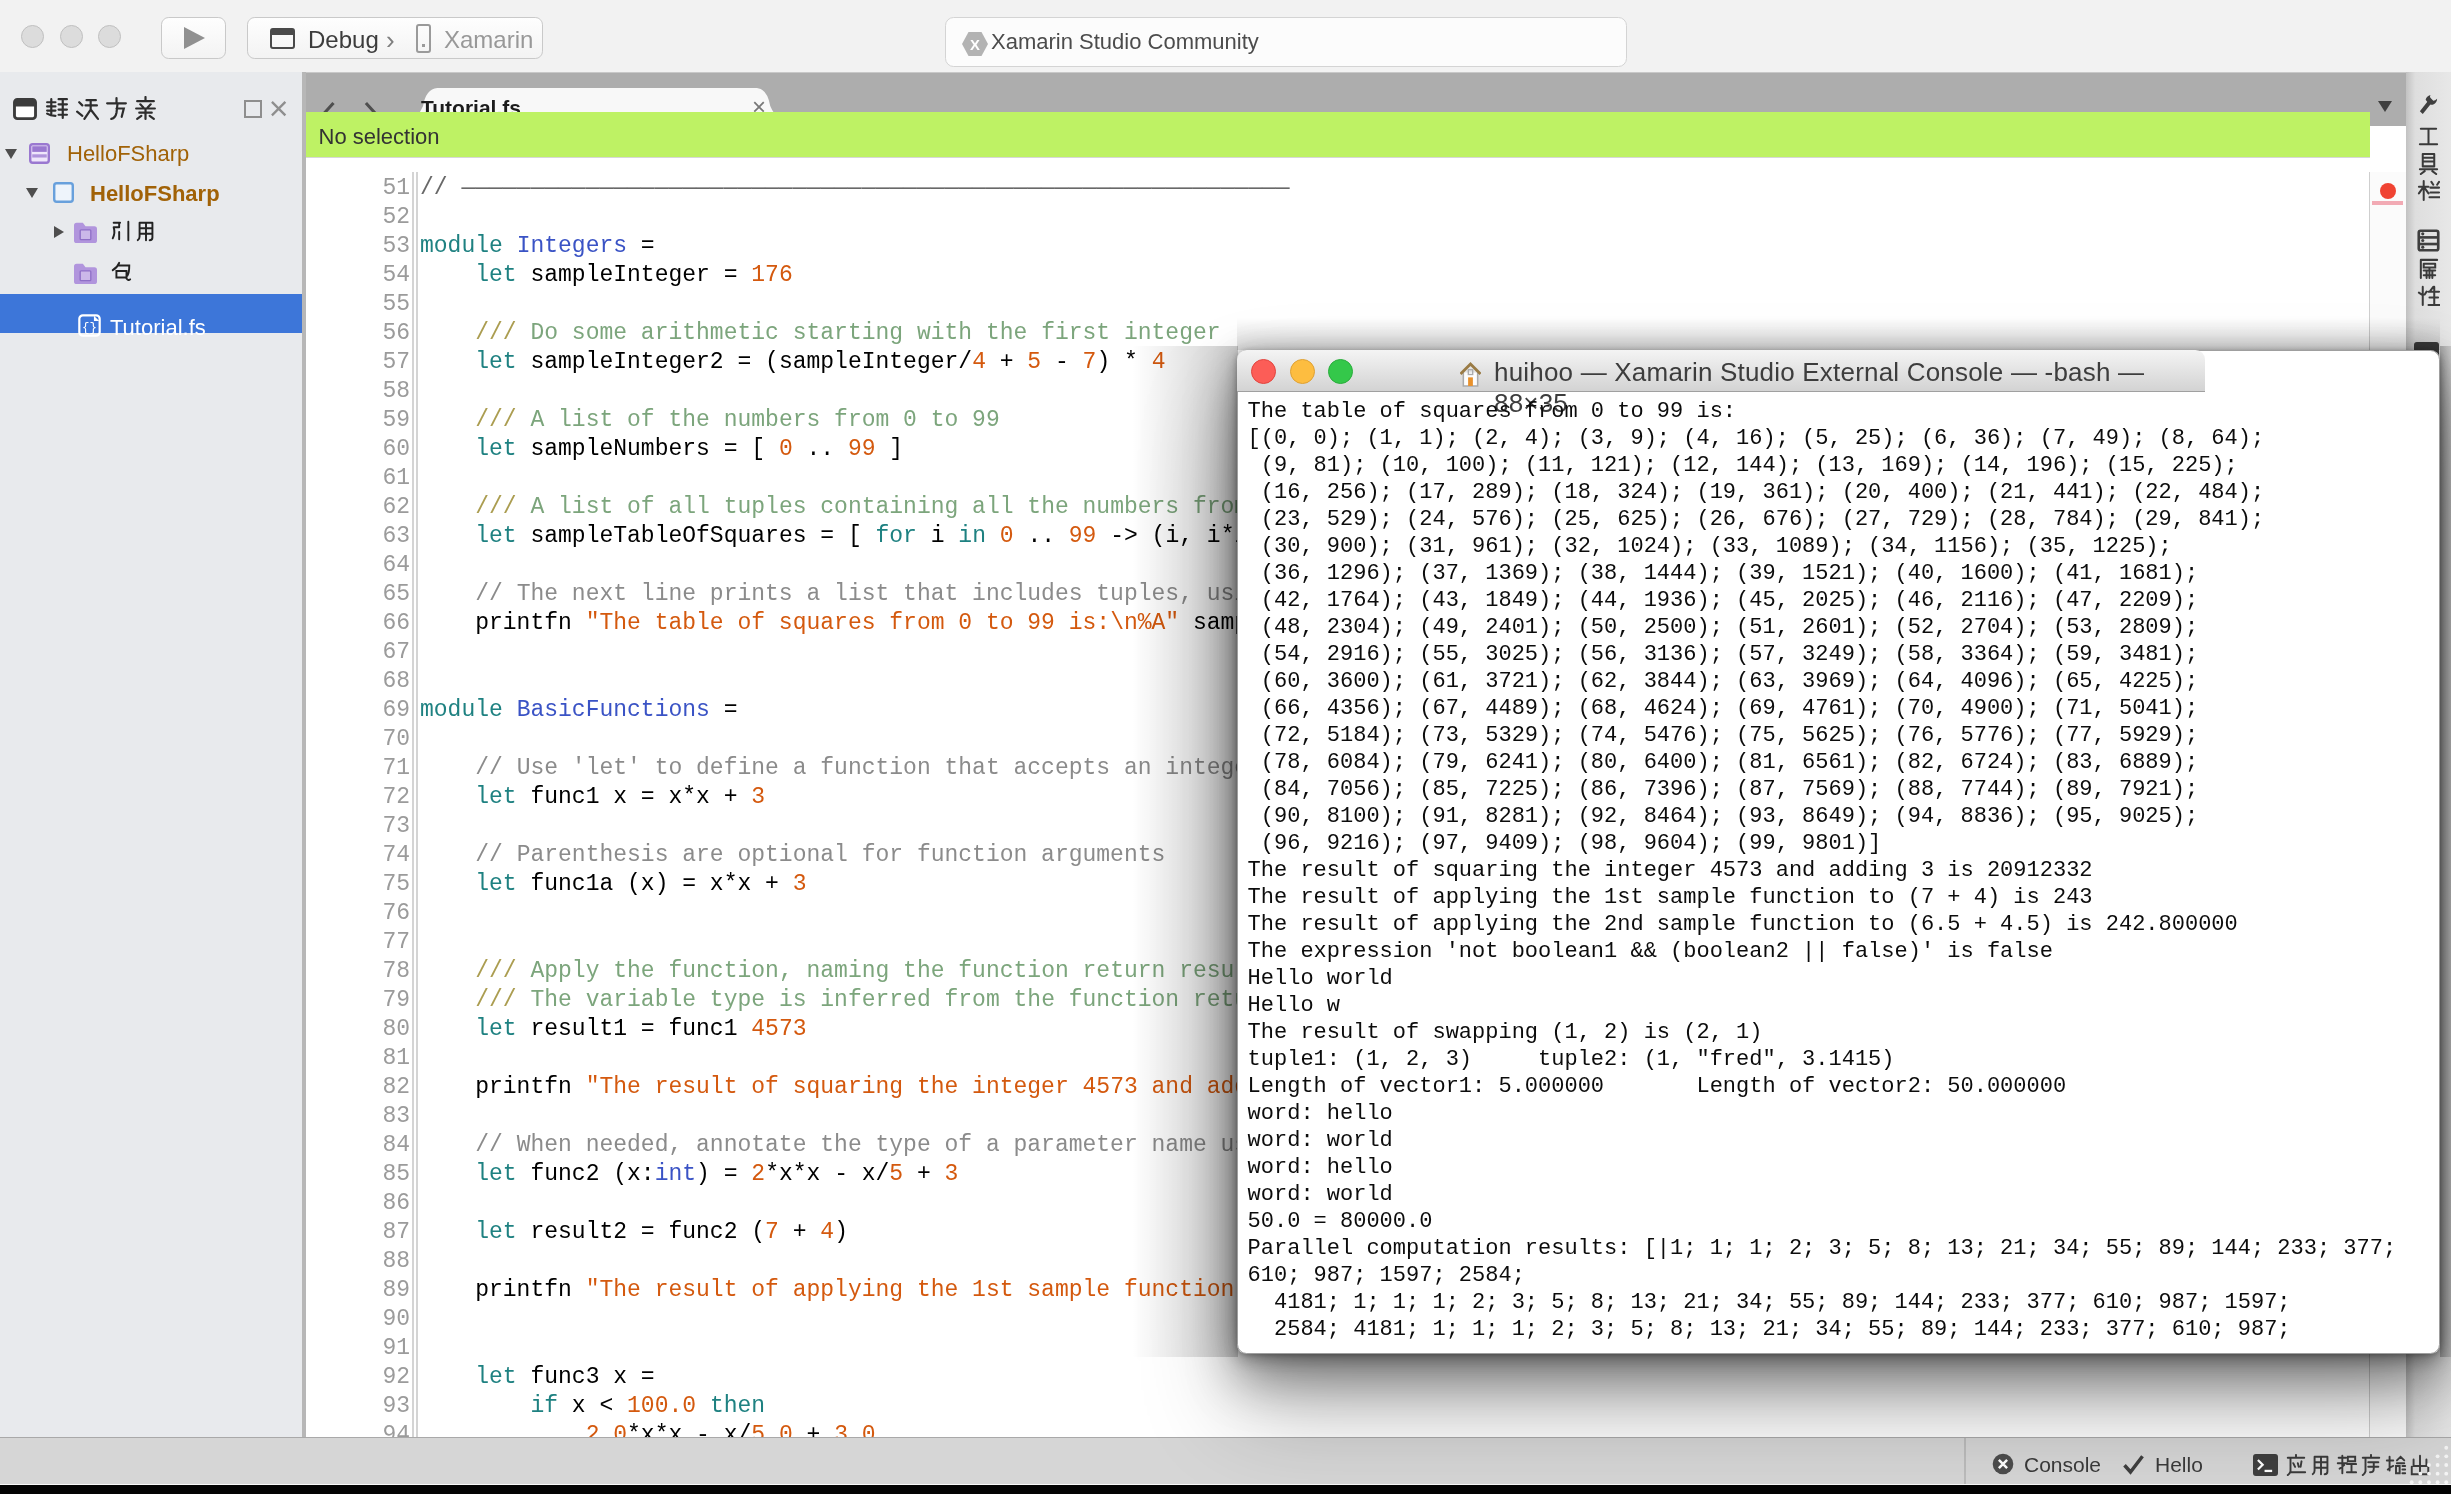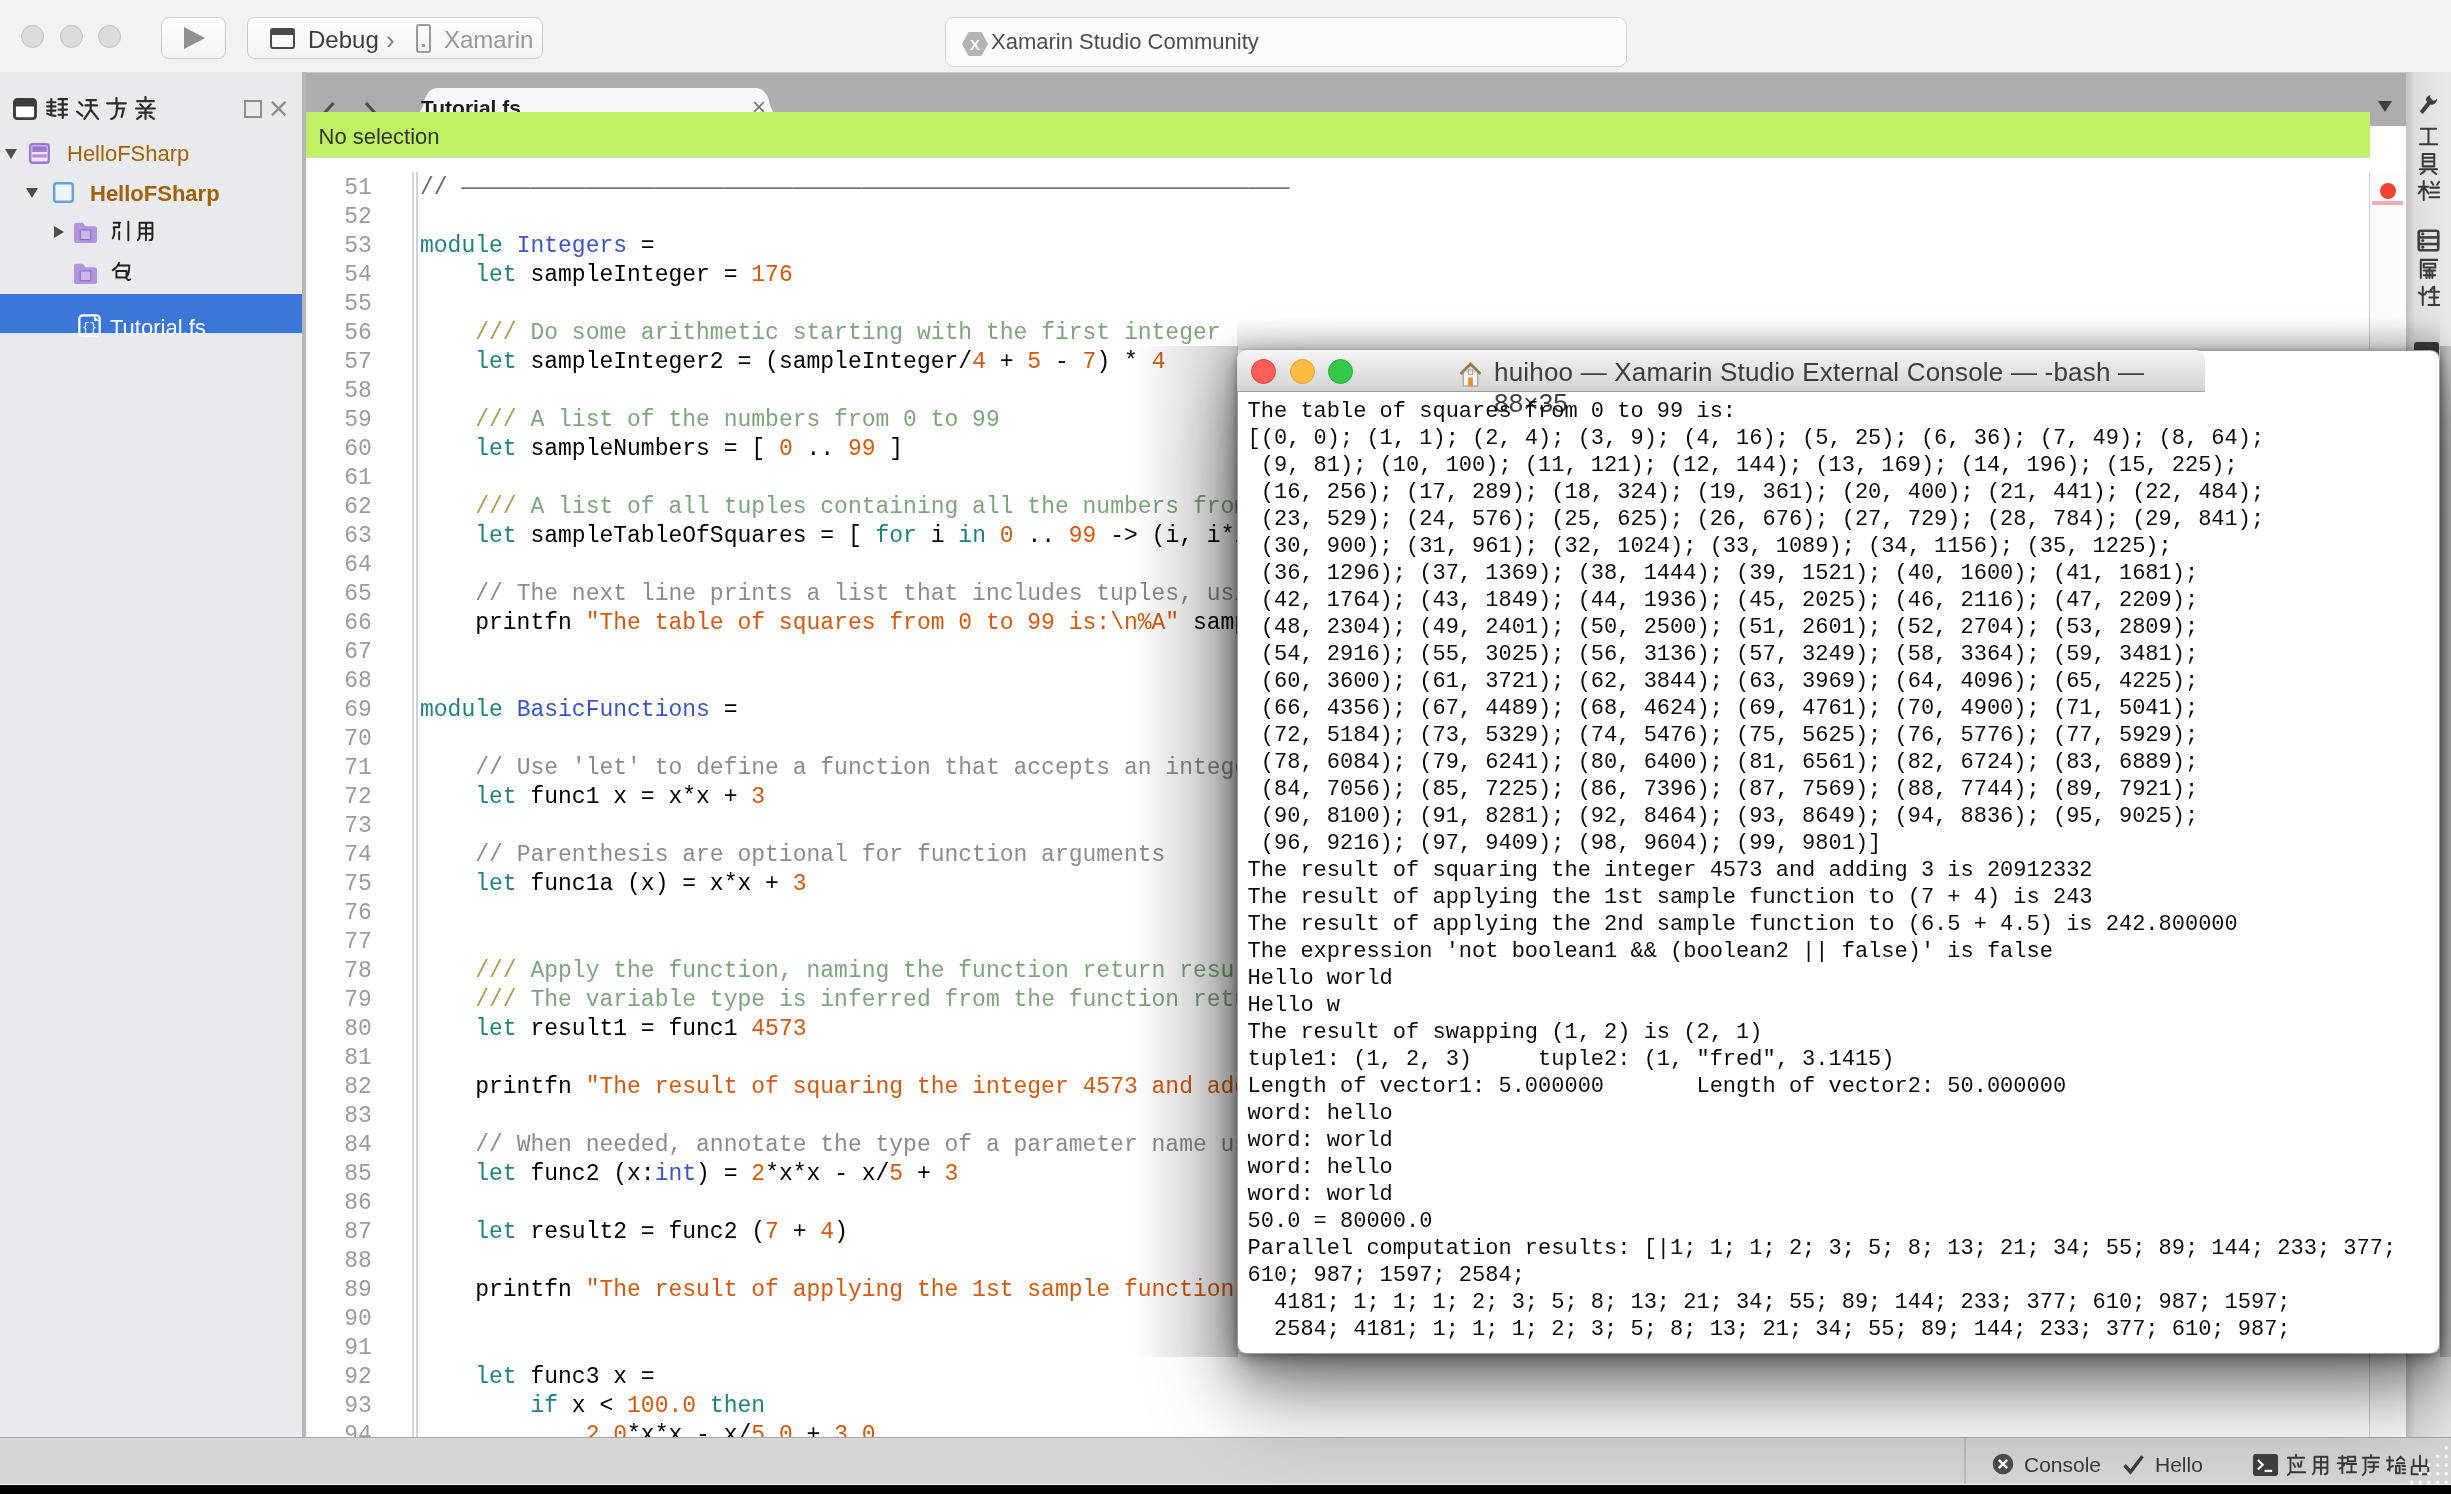--- a/index.html
+++ b/index.html
@@ -18,21 +18,21 @@
 #rsearch{left:1924px;top:17.3px;width:490px;height:50px;background:#fcfcfc;border:1.4px solid #d4d4d4;border-radius:8.6px}
 #tabstrip{left:306px;top:72px;width:2100px;height:54px;background:#adadad;border-top:1px solid #c8c8c8}
 #sidebar{left:0;top:72px;width:302px;height:1365px;background:#e8eaed}
 #sbdivider{left:302px;top:72px;width:3.8px;height:1365px;background:#b7b7b7}
 .sbtxt{font-size:22px;color:#a16207}
 .tri-d{width:0;height:0;border-top:10.6px solid #4e4e4e;border-left:6.2px solid transparent;border-right:6.2px solid transparent}
 .tri-r{width:0;height:0;border-left:10.6px solid #4e4e4e;border-top:6.2px solid transparent;border-bottom:6.2px solid transparent}
 #selrow{left:0;top:222px;width:302px;height:39px;background:#3d76d9}
 #crumb{left:306px;top:112px;width:2064px;height:46px;background:#bef264;border-bottom:1.9px solid #d7d7d7}
 #editor{left:306px;top:172px;width:2064px;height:1268px;background:#fff;overflow:hidden}
-#gutter{position:absolute;left:0;top:1.9px;width:104px;text-align:center;color:#9b9b9b}
+#gutter{position:absolute;left:0;top:1.9px;width:104px;text-align:right;color:#9b9b9b}
 #gutter div,#codelines div{height:29px;line-height:29px}
 pre{font-family:"Liberation Mono",monospace;font-size:23px}
 #codelines{position:absolute;left:114px;top:1.9px;white-space:pre}
 #gutline1{position:absolute;left:106px;top:0;width:1.9px;height:1268px;background:#d4d4d4}
 #gutline2{position:absolute;left:110px;top:0;width:1.9px;height:1268px;background:#d4d4d4}
 i{font-style:normal}
 i.k{color:#1e8181} i.t{color:#3a53c5} i.n{color:#d4590e} i.s{color:#d4590e}
 i.d{color:#7ca57c} i.o{color:#ab9d50} i.c{color:#8b8b8b} i.m{color:#686868}
 #overview{left:2369px;top:172px;width:37px;height:1268px;background:#fbfbfb;border-left:1.9px solid #cfcfcf}
 #padbar{left:2406px;top:72px;width:46px;height:1365px;background:linear-gradient(90deg,#c2c2c2,#dedede 20%,#e8e8e8)}

